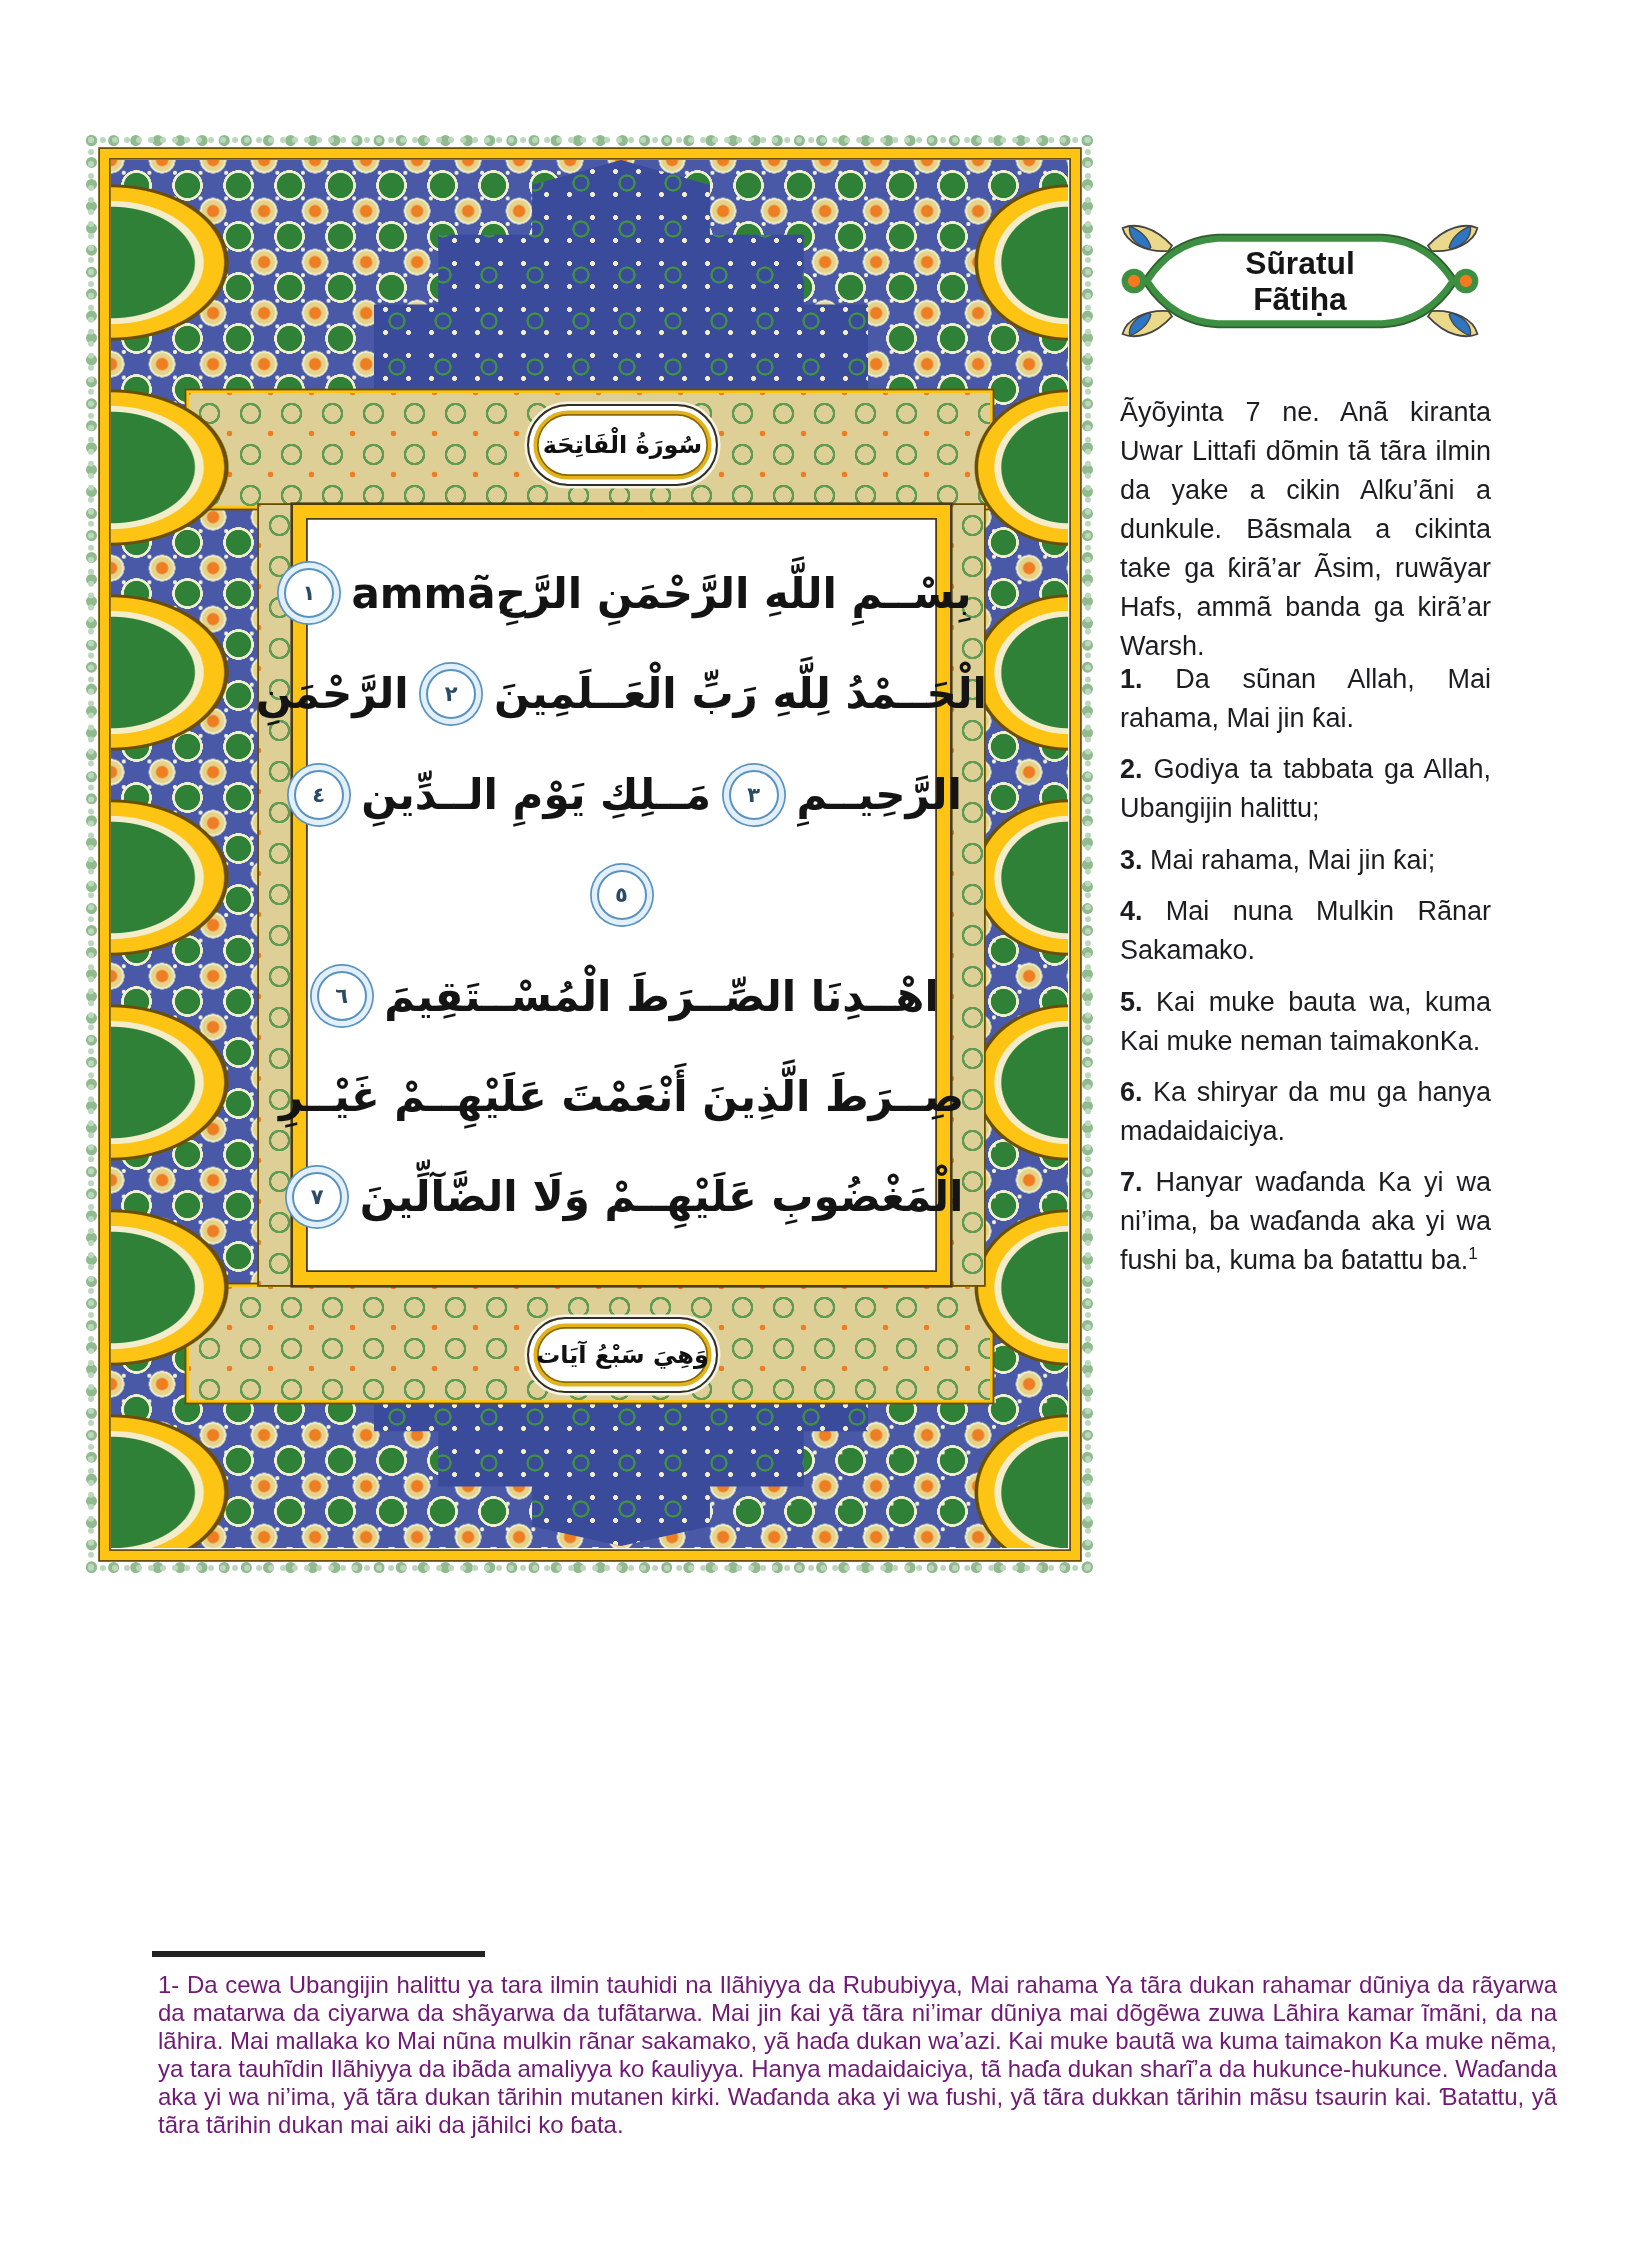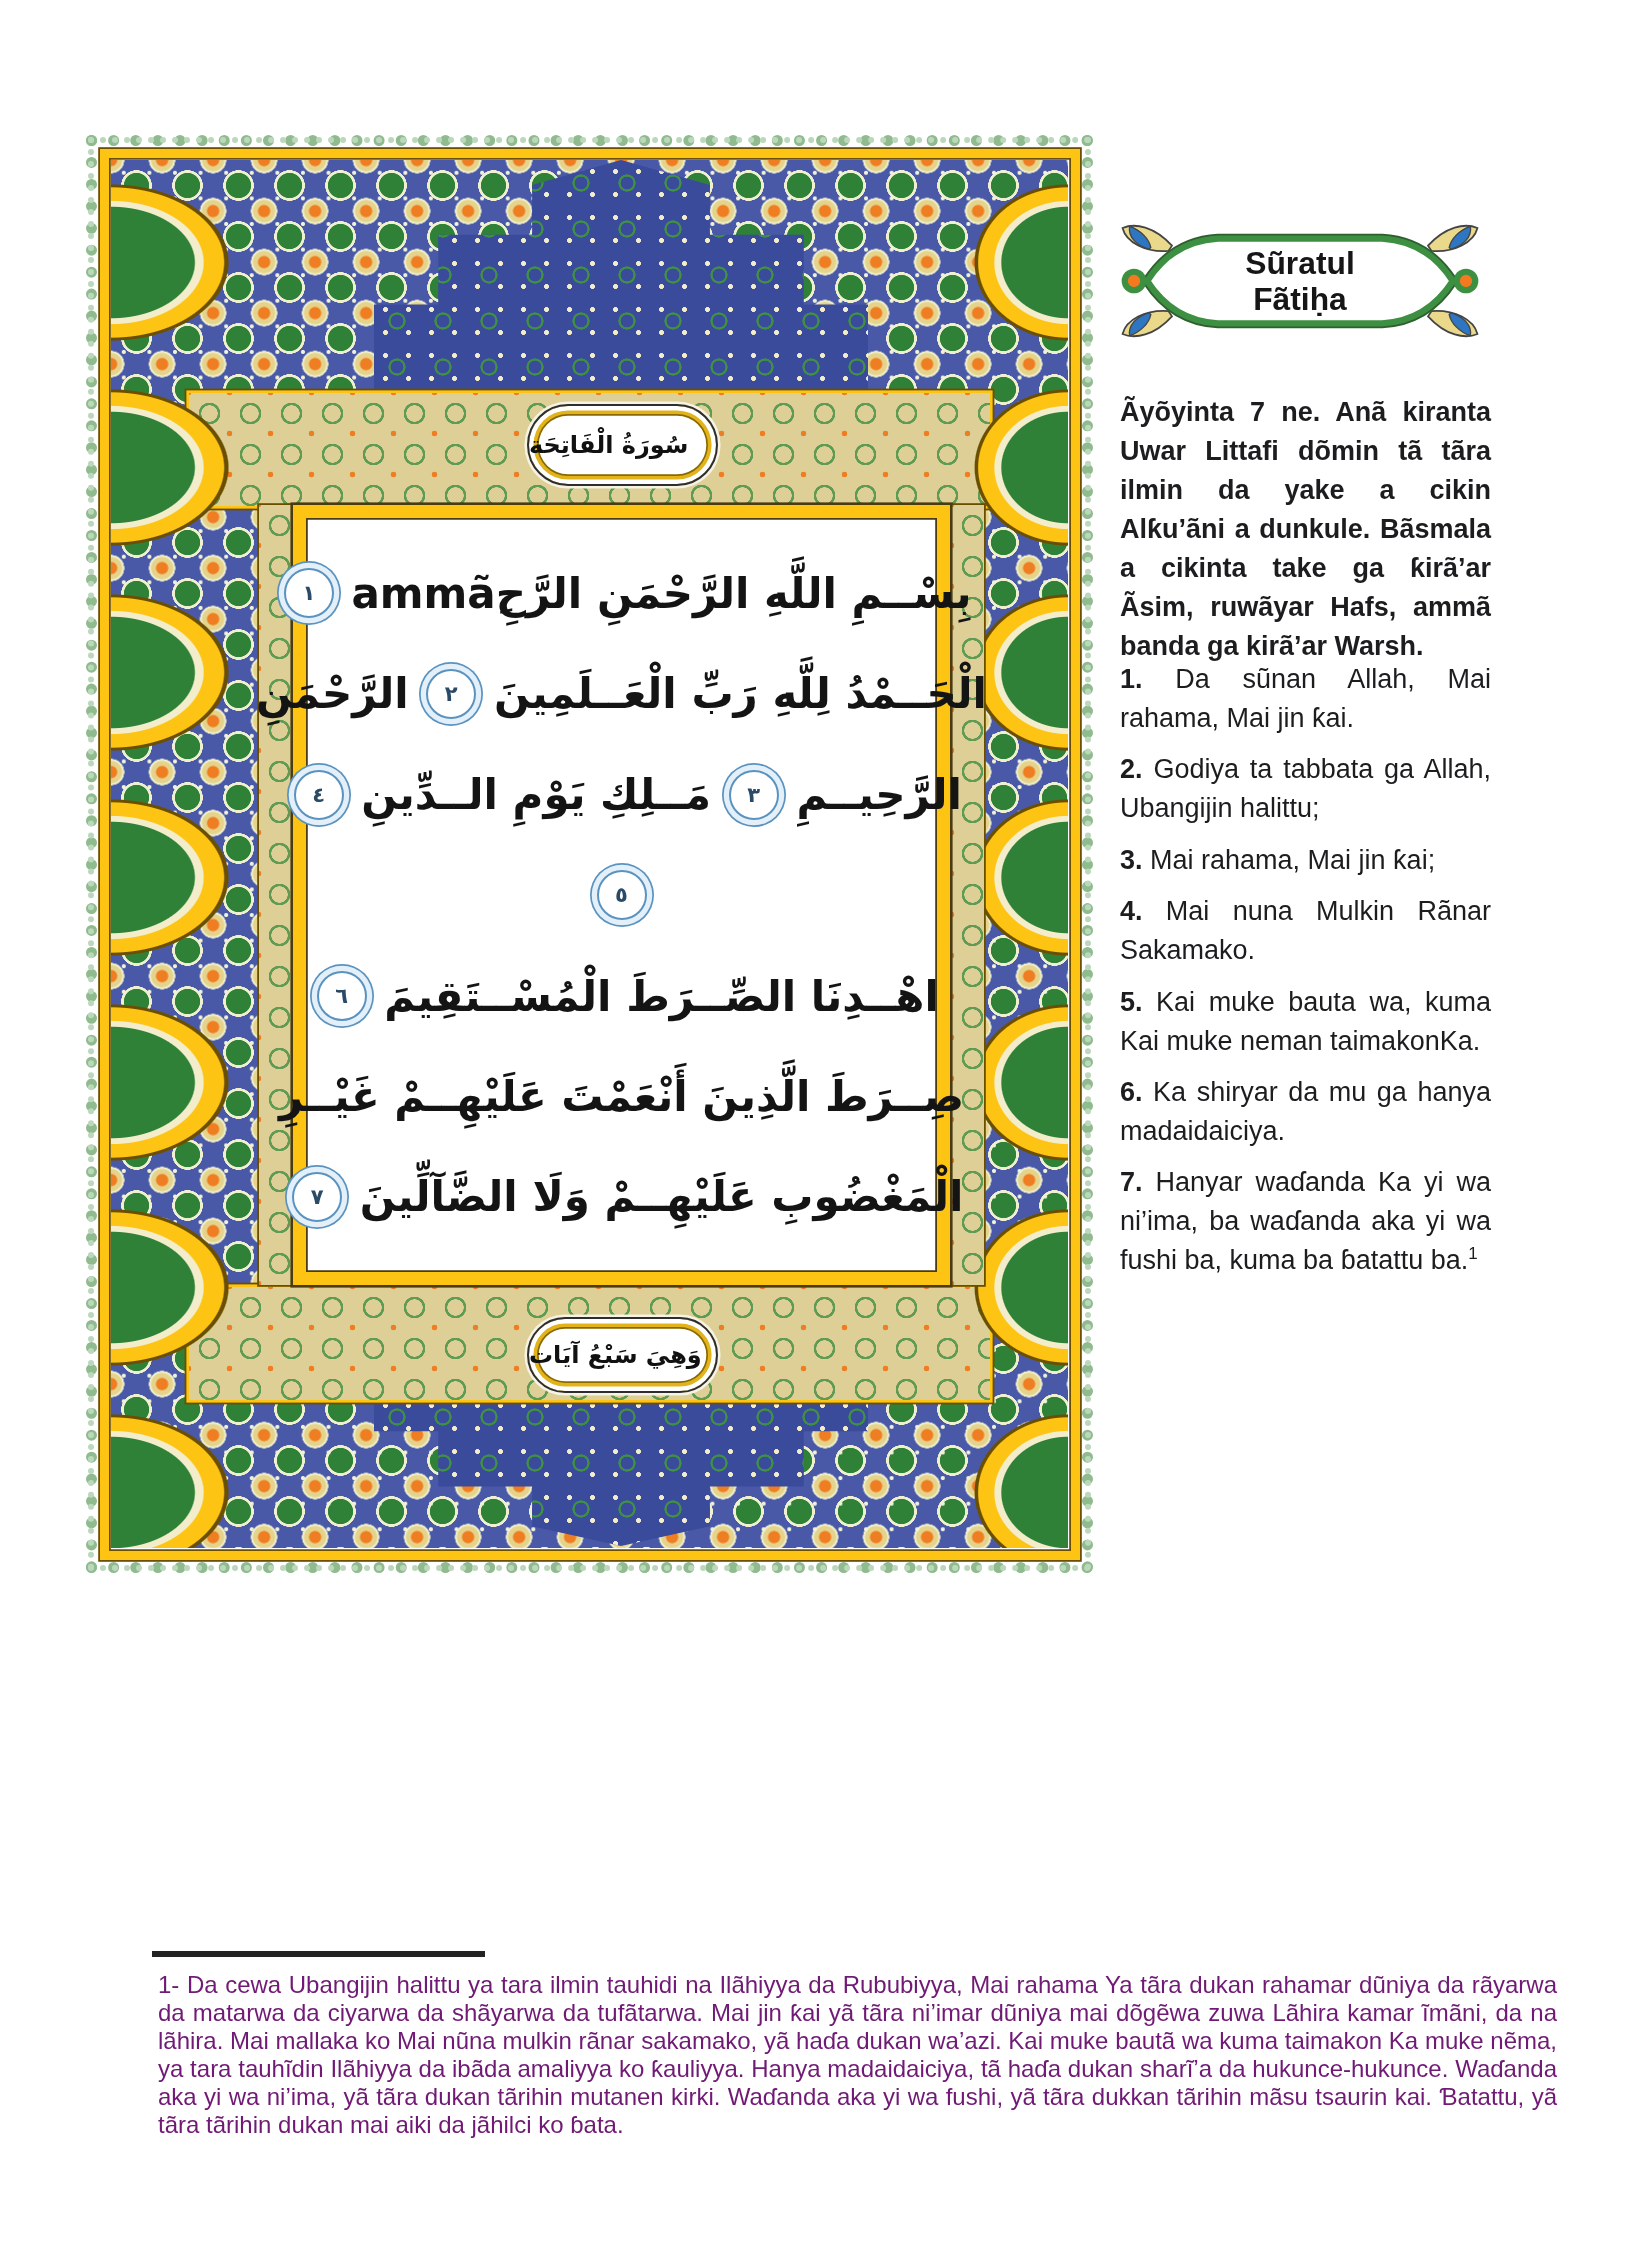--- a/index.html
+++ b/index.html
@@ -47,21 +47,21 @@
       background-image:radial-gradient(ellipse 116px 97px at 100% 50%,
         var(--mosaic-green,#2f8138) 0 57%, var(--cream,#f3edcb) 58% 63%,
         var(--gold,#fdc413) 64% 77%, var(--gold-dark,#6b4f00) 78% 80%, transparent 81%);
       background-size:132px 205px;}
   .strip{position:absolute;top:368px;height:780px;width:32px;box-shadow:0 0 0 1.8px #6b4f00;}
   .strip-left{left:171px;}
   .strip-right{left:864px;}
   .cartouche{position:absolute;width:187px;background:#fff;border-radius:41px;
       border:2.6px solid #2e2e2e;
       box-shadow:inset 0 0 0 4.4px #fff, inset 0 0 0 8px #e3b31c, inset 0 0 0 9.7px #8a6a00,0 0 0 2.6px #f7f3e2;
-      display:flex;align-items:center;justify-content:flex-start;}
+      display:flex;align-items:center;justify-content:center;}
   .cartouche-top{left:439px;top:267px;height:78px;}
   .cartouche-bottom{left:439px;top:1180px;height:72px;}
   .cartouche span{font-family:"DejaVu Sans",sans-serif;font-weight:bold;font-size:24px;
       direction:rtl;color:#111;}
 
   .panel{position:absolute;left:205px;top:368px;width:657px;height:780px;box-sizing:border-box;
       background:#fff;border:13.2px solid var(--gold,#fdc413);
       box-shadow:0 0 0 2.6px #4a3b10, inset 0 0 0 1.8px #4a3b10;}
   .panel-inner{position:absolute;inset:8.8px 12.4px;display:flex;flex-direction:column;
       justify-content:space-around;direction:rtl;padding:16px 8.8px;}
@@ -69,21 +69,21 @@
       font-family:"DejaVu Sans",sans-serif;font-weight:bold;font-size:42px;color:#141414;white-space:nowrap;}
   .medal{flex:0 0 auto;width:46px;height:46px;border-radius:50%;background:#fff;
       border:2.6px solid var(--medal-blue,#5a93c0);
       box-shadow:0 0 0 5.3px #e4f0f9,0 0 0 7px var(--medal-blue,#5a93c0);
       display:flex;align-items:center;justify-content:center;
       font-size:21px;font-weight:bold;color:#2a4a66;margin:0 12.4px;}
 
   
   .badge{position:absolute;left:1119px;top:219px;width:362px;height:124px;}
   .intro{position:absolute;left:1120px;top:393px;width:371px;margin:0;
-      font-size:27px;line-height:39px;text-align:justify;font-weight:bold;}
+      font-size:27px;line-height:39px;text-align:justify;}
   .verses{position:absolute;left:1120px;top:660px;width:371px;font-size:27px;line-height:39px;}
   .verse{margin:0 0 12.4px;text-align:justify;}
   .verse b{font-weight:bold;}
   .verse sup{font-size:17px;line-height:0;}
 
   
   .footnote-rule{position:absolute;left:152px;top:1951px;width:333px;height:6.2px;background:#232323;}
   .footnote{position:absolute;left:152px;top:1965px;width:1399px;margin:6px;
       font-size:24px;line-height:28px;text-align:justify;color:#701a75;}
 </style>

